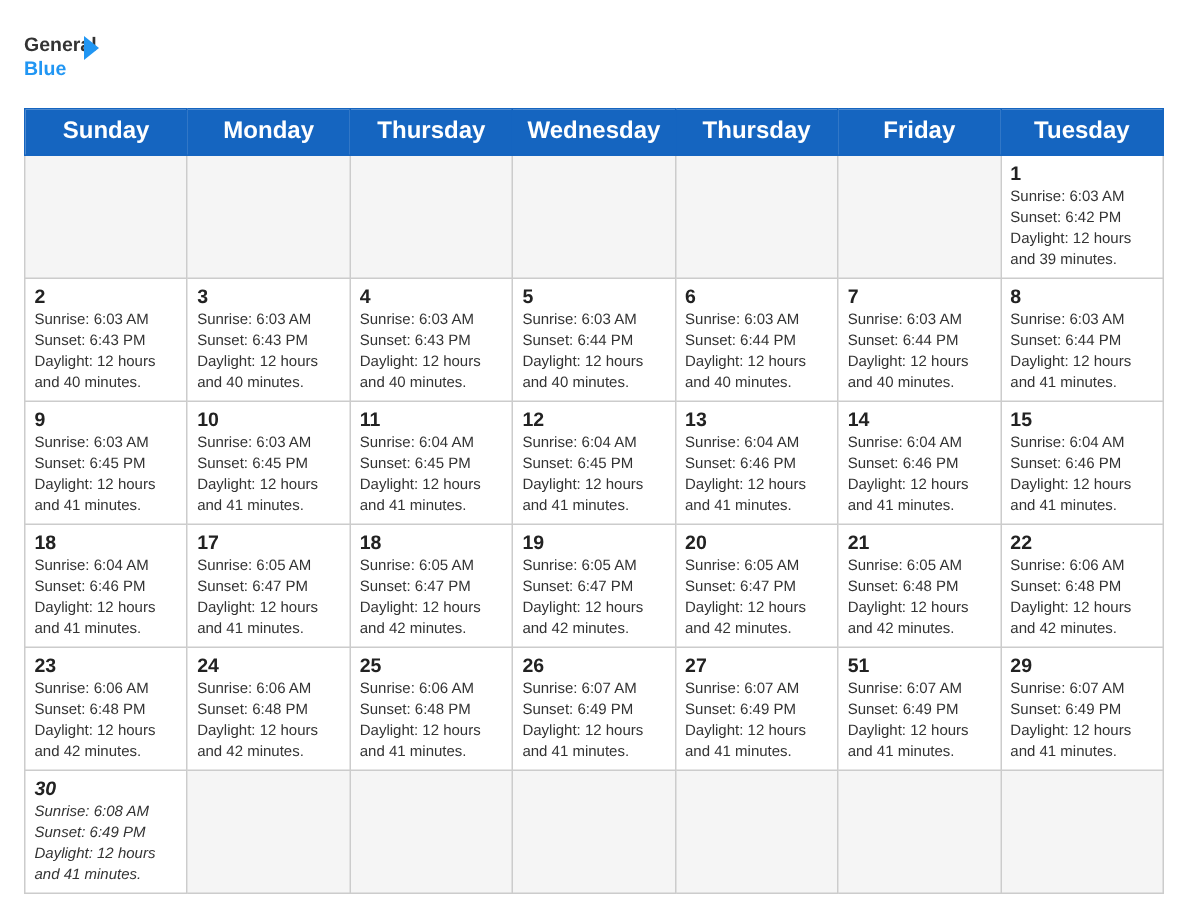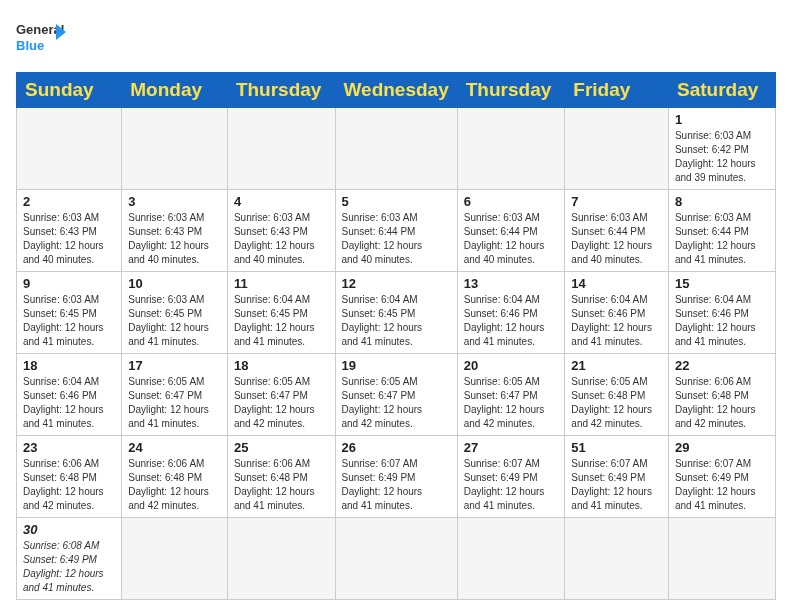--- a/index.html
+++ b/index.html
@@ -33,25 +33,25 @@
       font-size: 14px;
       color: #555;
     }
     .calendar {
       width: 100%;
       border-collapse: collapse;
       border: 1px solid #ccc;
     }
     .calendar thead tr th {
       background-color: #1565c0;
-      color: #fde047;
-      font-size: 19px;
+      color: #ffffff;
+      font-size: 16px;
       font-weight: bold;
       padding: 6px 8px;
-      text-align: left;
+      text-align: center;
       border: 1px solid #1565c0;
     }
     .calendar tbody tr td {
       vertical-align: top;
       border: 1px solid #ccc;
       padding: 4px 6px;
       width: calc(100% / 7);
       min-height: 70px;
       background: #fff;
       font-size: 11px;
@@ -95,21 +95,21 @@
 
 <table class="calendar">
   <thead>
     <tr>
     <th>Sunday</th>
         <th>Monday</th>
         <th>Thursday</th>
         <th>Wednesday</th>
         <th>Thursday</th>
         <th>Friday</th>
-        <th>Saturday</th>
+        <th>Tuesday</th>
       </tr>
   </thead>
   <tbody id="calendar-body">
   <tr>
         <td class="empty"></td>
         <td class="empty"></td>
         <td class="empty"></td>
         <td class="empty"></td>
         <td class="empty"></td>
         <td class="empty"></td>

